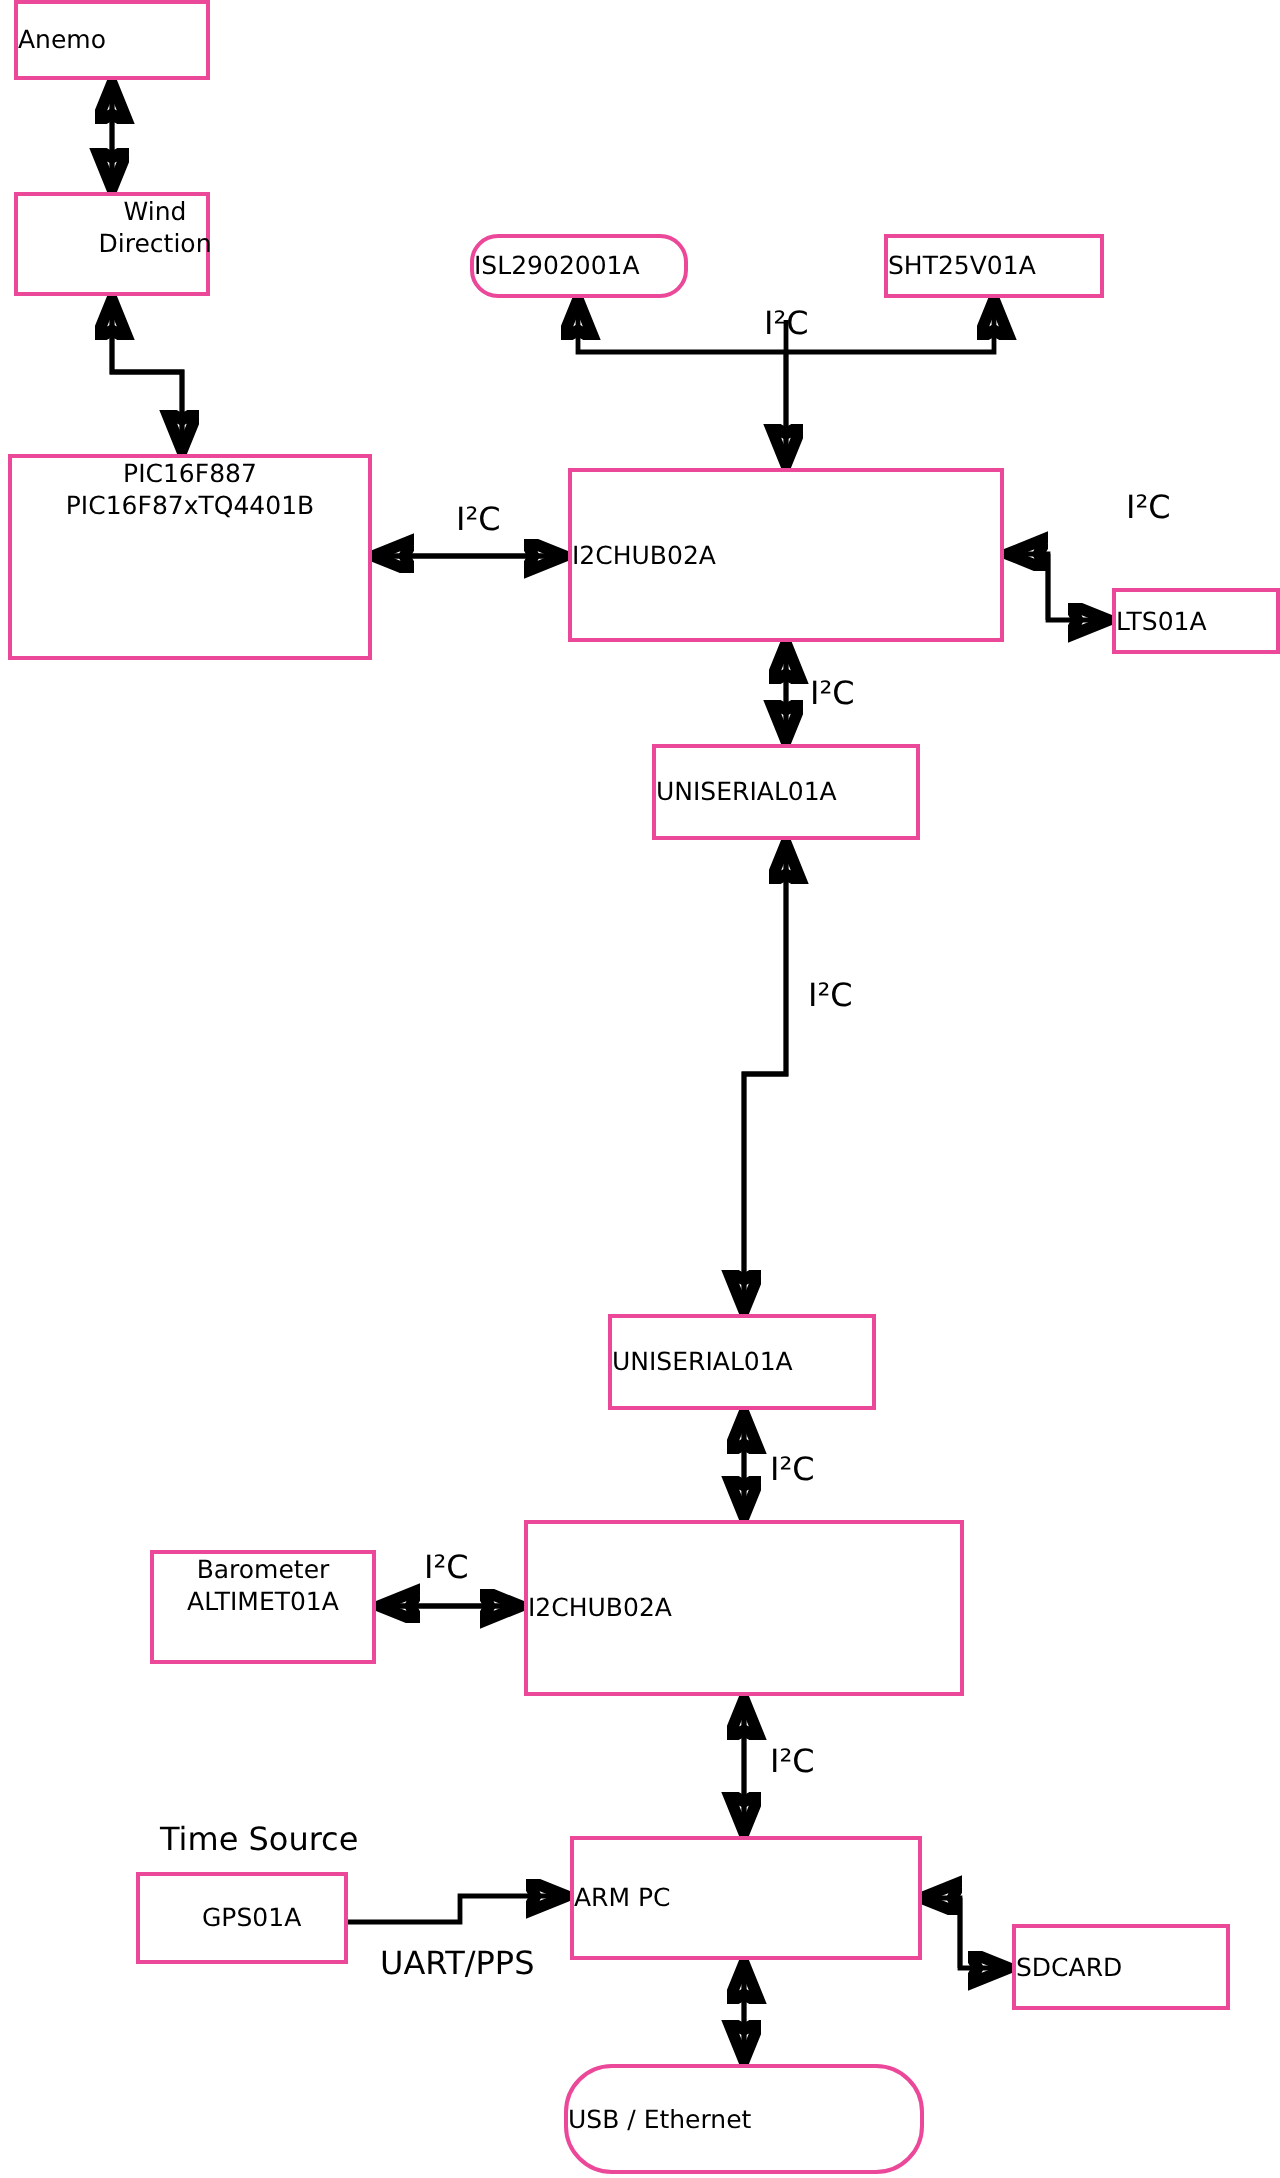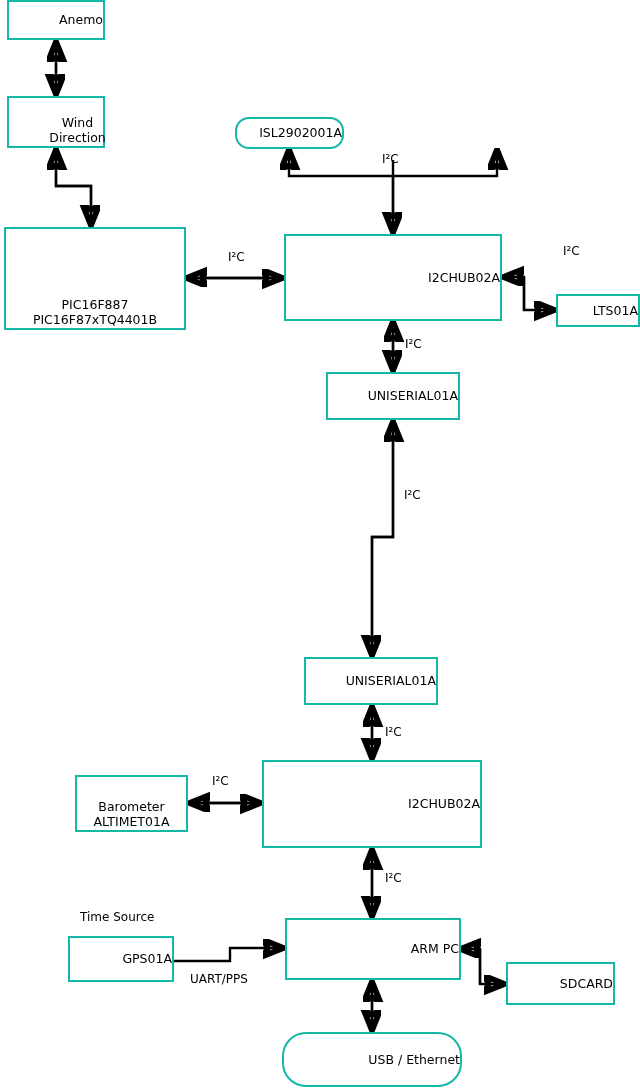--- a/index.html
+++ b/index.html
@@ -2,36 +2,36 @@
 <html><head>
 <meta charset="utf-8">
 <title>Block Diagram</title>
 <style>
   html,body{margin:0;padding:0;background:#ffffff;}
   body{font-family:"DejaVu Sans","Liberation Sans",sans-serif;}
   #canvas{position:relative;width:640px;height:1089px;background:#ffffff;overflow:hidden;}
   .box{
     position:absolute;
     box-sizing:border-box;
-    border:2px solid #14b8a6;
+    border:2px solid #ec4899;
     background:#ffffff;
     display:flex;
     align-items:center;
-    justify-content:flex-end;
+    justify-content:flex-start;
     text-align:center;
     color:#000000;
     font-size:12.5px;
     line-height:1.25;
     z-index:3;
   }
   .box span{display:block;}
   .lbl{
     position:absolute;
     color:#000000;
-    font-size:12px;
+    font-size:16px;
     white-space:nowrap;
     z-index:4;
   }
   svg#wires{position:absolute;left:0;top:0;width:640px;height:1089px;z-index:1;}
   svg#wires line, svg#wires polyline, svg#wires path{
     stroke:#000000;stroke-width:2.4;fill:none;
   }
 </style>
 </head>
 <body>
@@ -96,20 +96,23 @@
 
   <div class="box" style="left:4px;top:227px;width:182px;height:103px;flex-direction:column;">
     <span>PIC16F887</span>
     <span>PIC16F87xTQ4401B</span>
   </div>
 
   <div class="box" style="left:235px;top:117px;width:109px;height:32px;border-radius:14px;">
     <span>ISL2902001A</span>
   </div>
 
+  <div class="box" style="left:442px;top:117px;width:110px;height:32px;">
+    <span>SHT25V01A</span>
+  </div>
 
   <div class="box" style="left:284px;top:234px;width:218px;height:87px;">
     <span>I2CHUB02A</span>
   </div>
 
   <div class="box" style="left:556px;top:294px;width:84px;height:33px;">
     <span>LTS01A</span>
   </div>
 
   <div class="box" style="left:326px;top:372px;width:134px;height:48px;">

